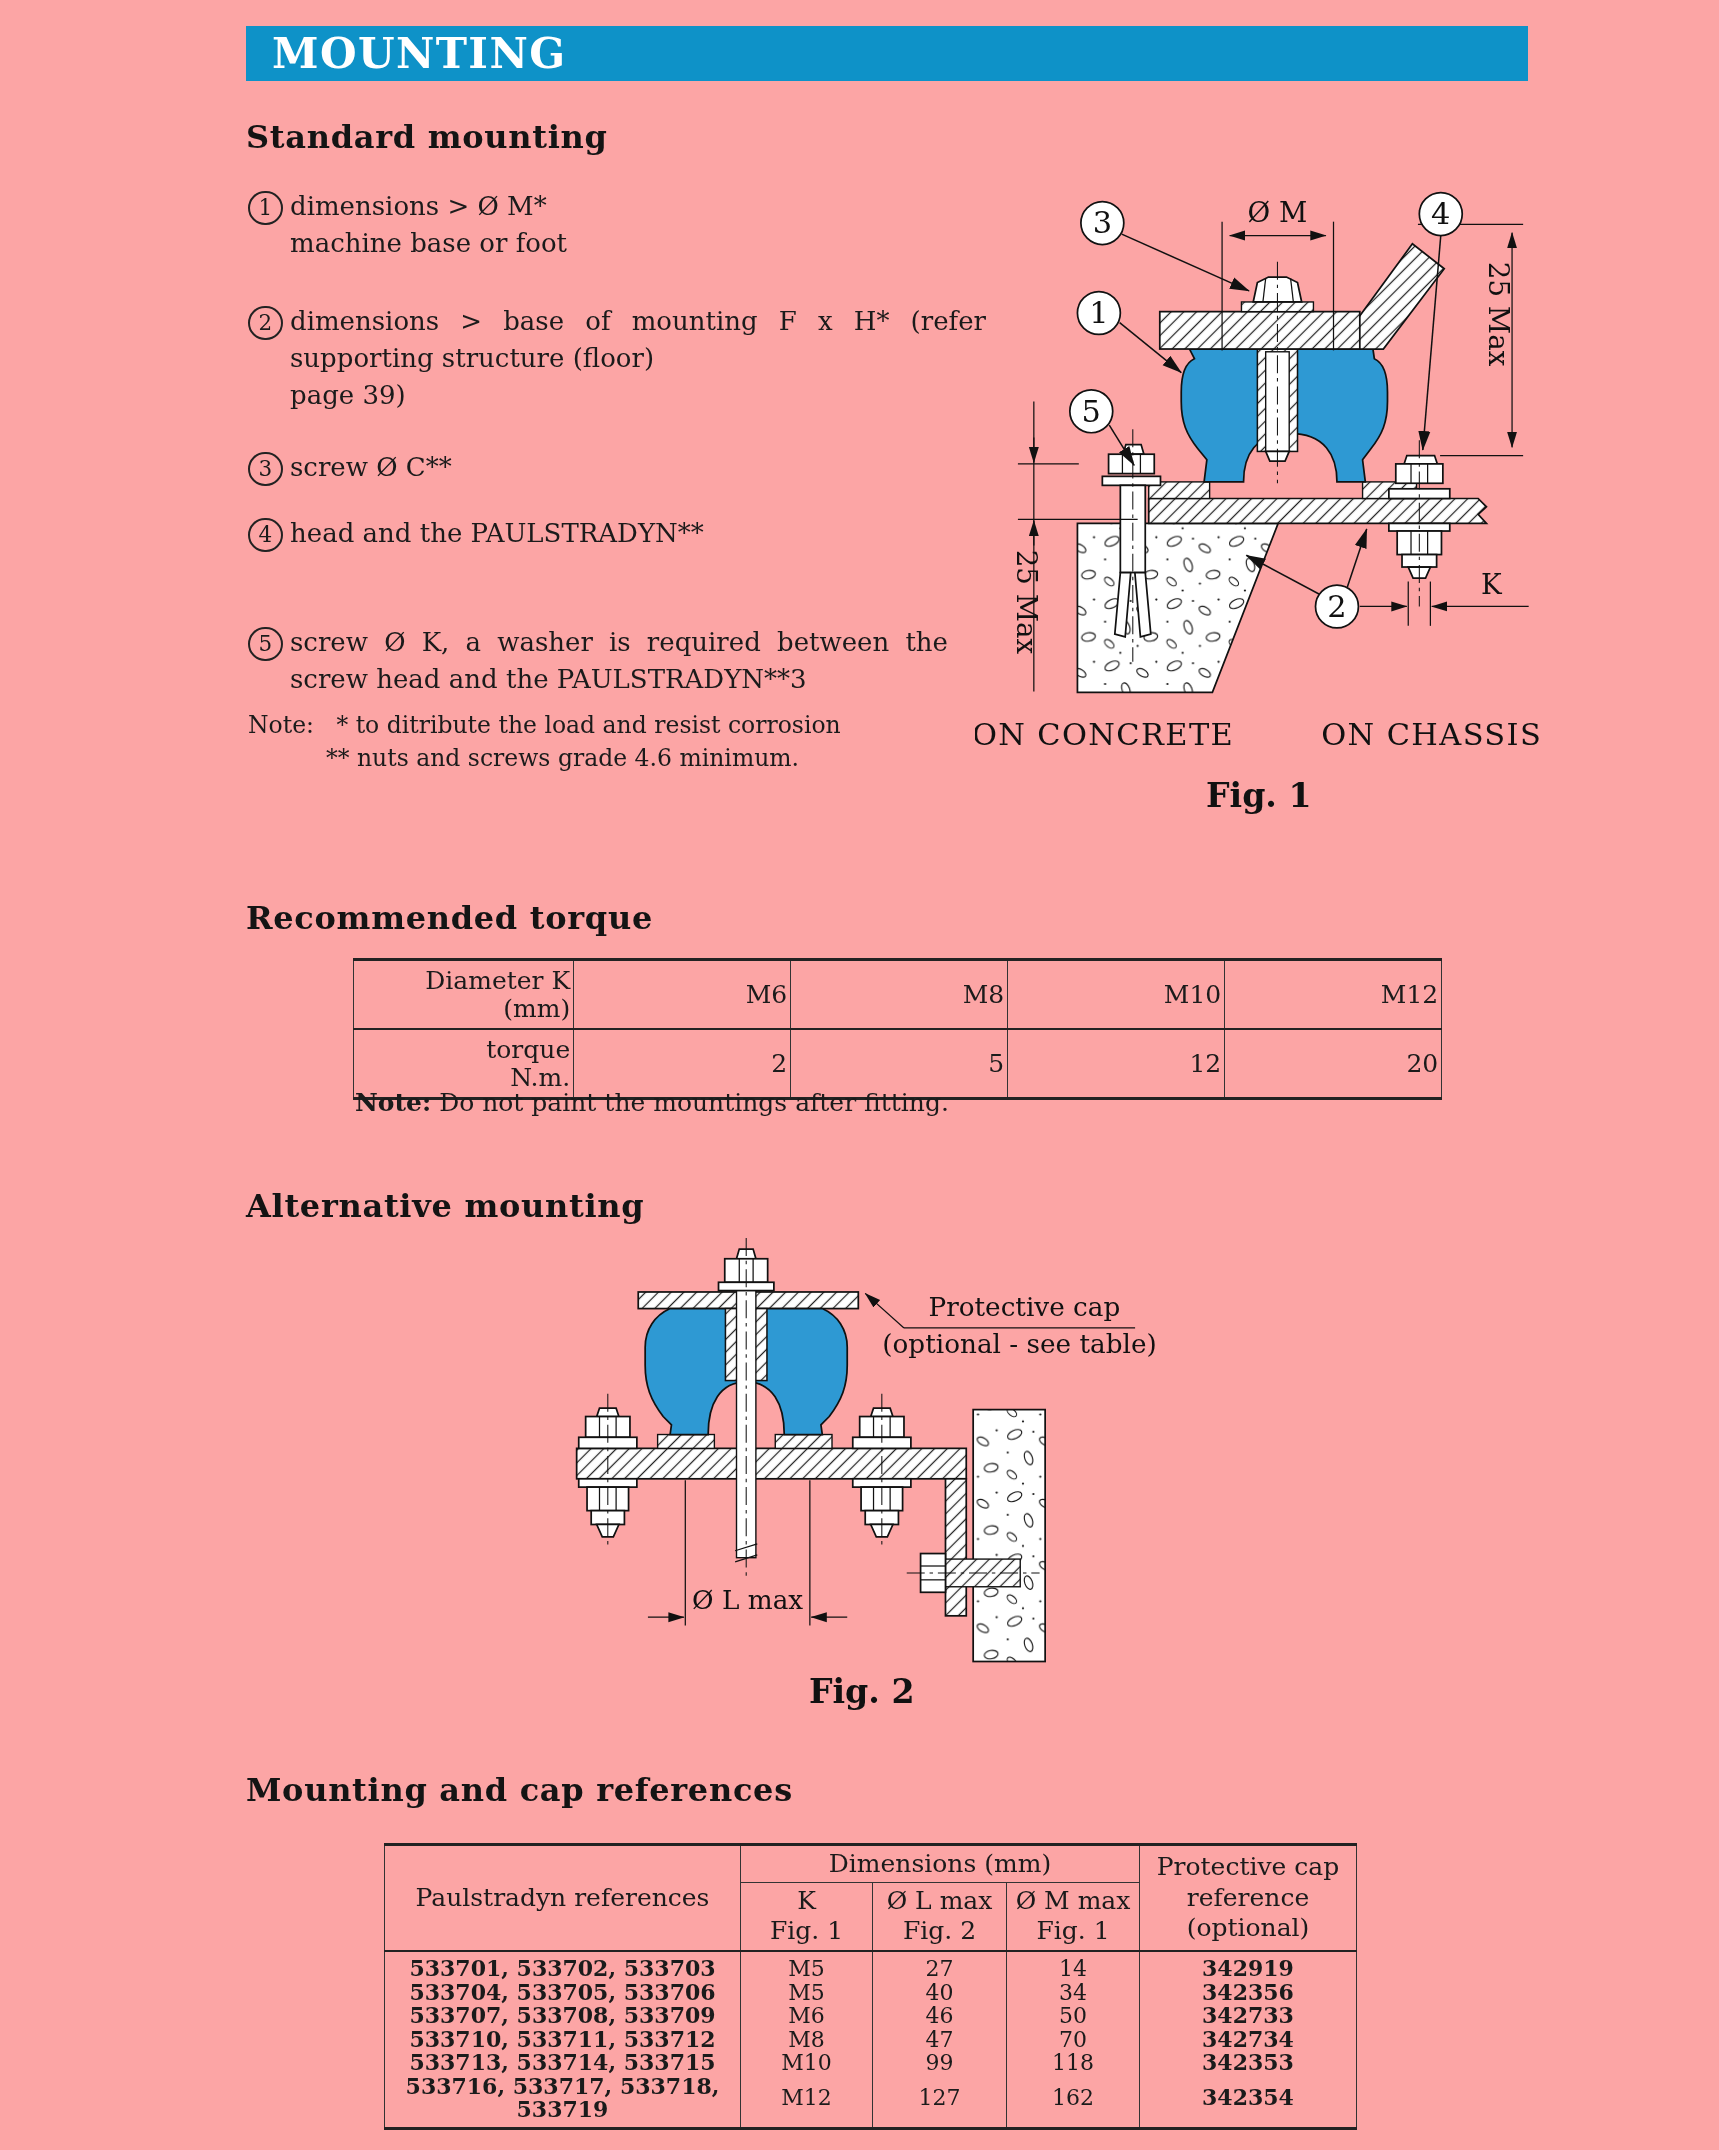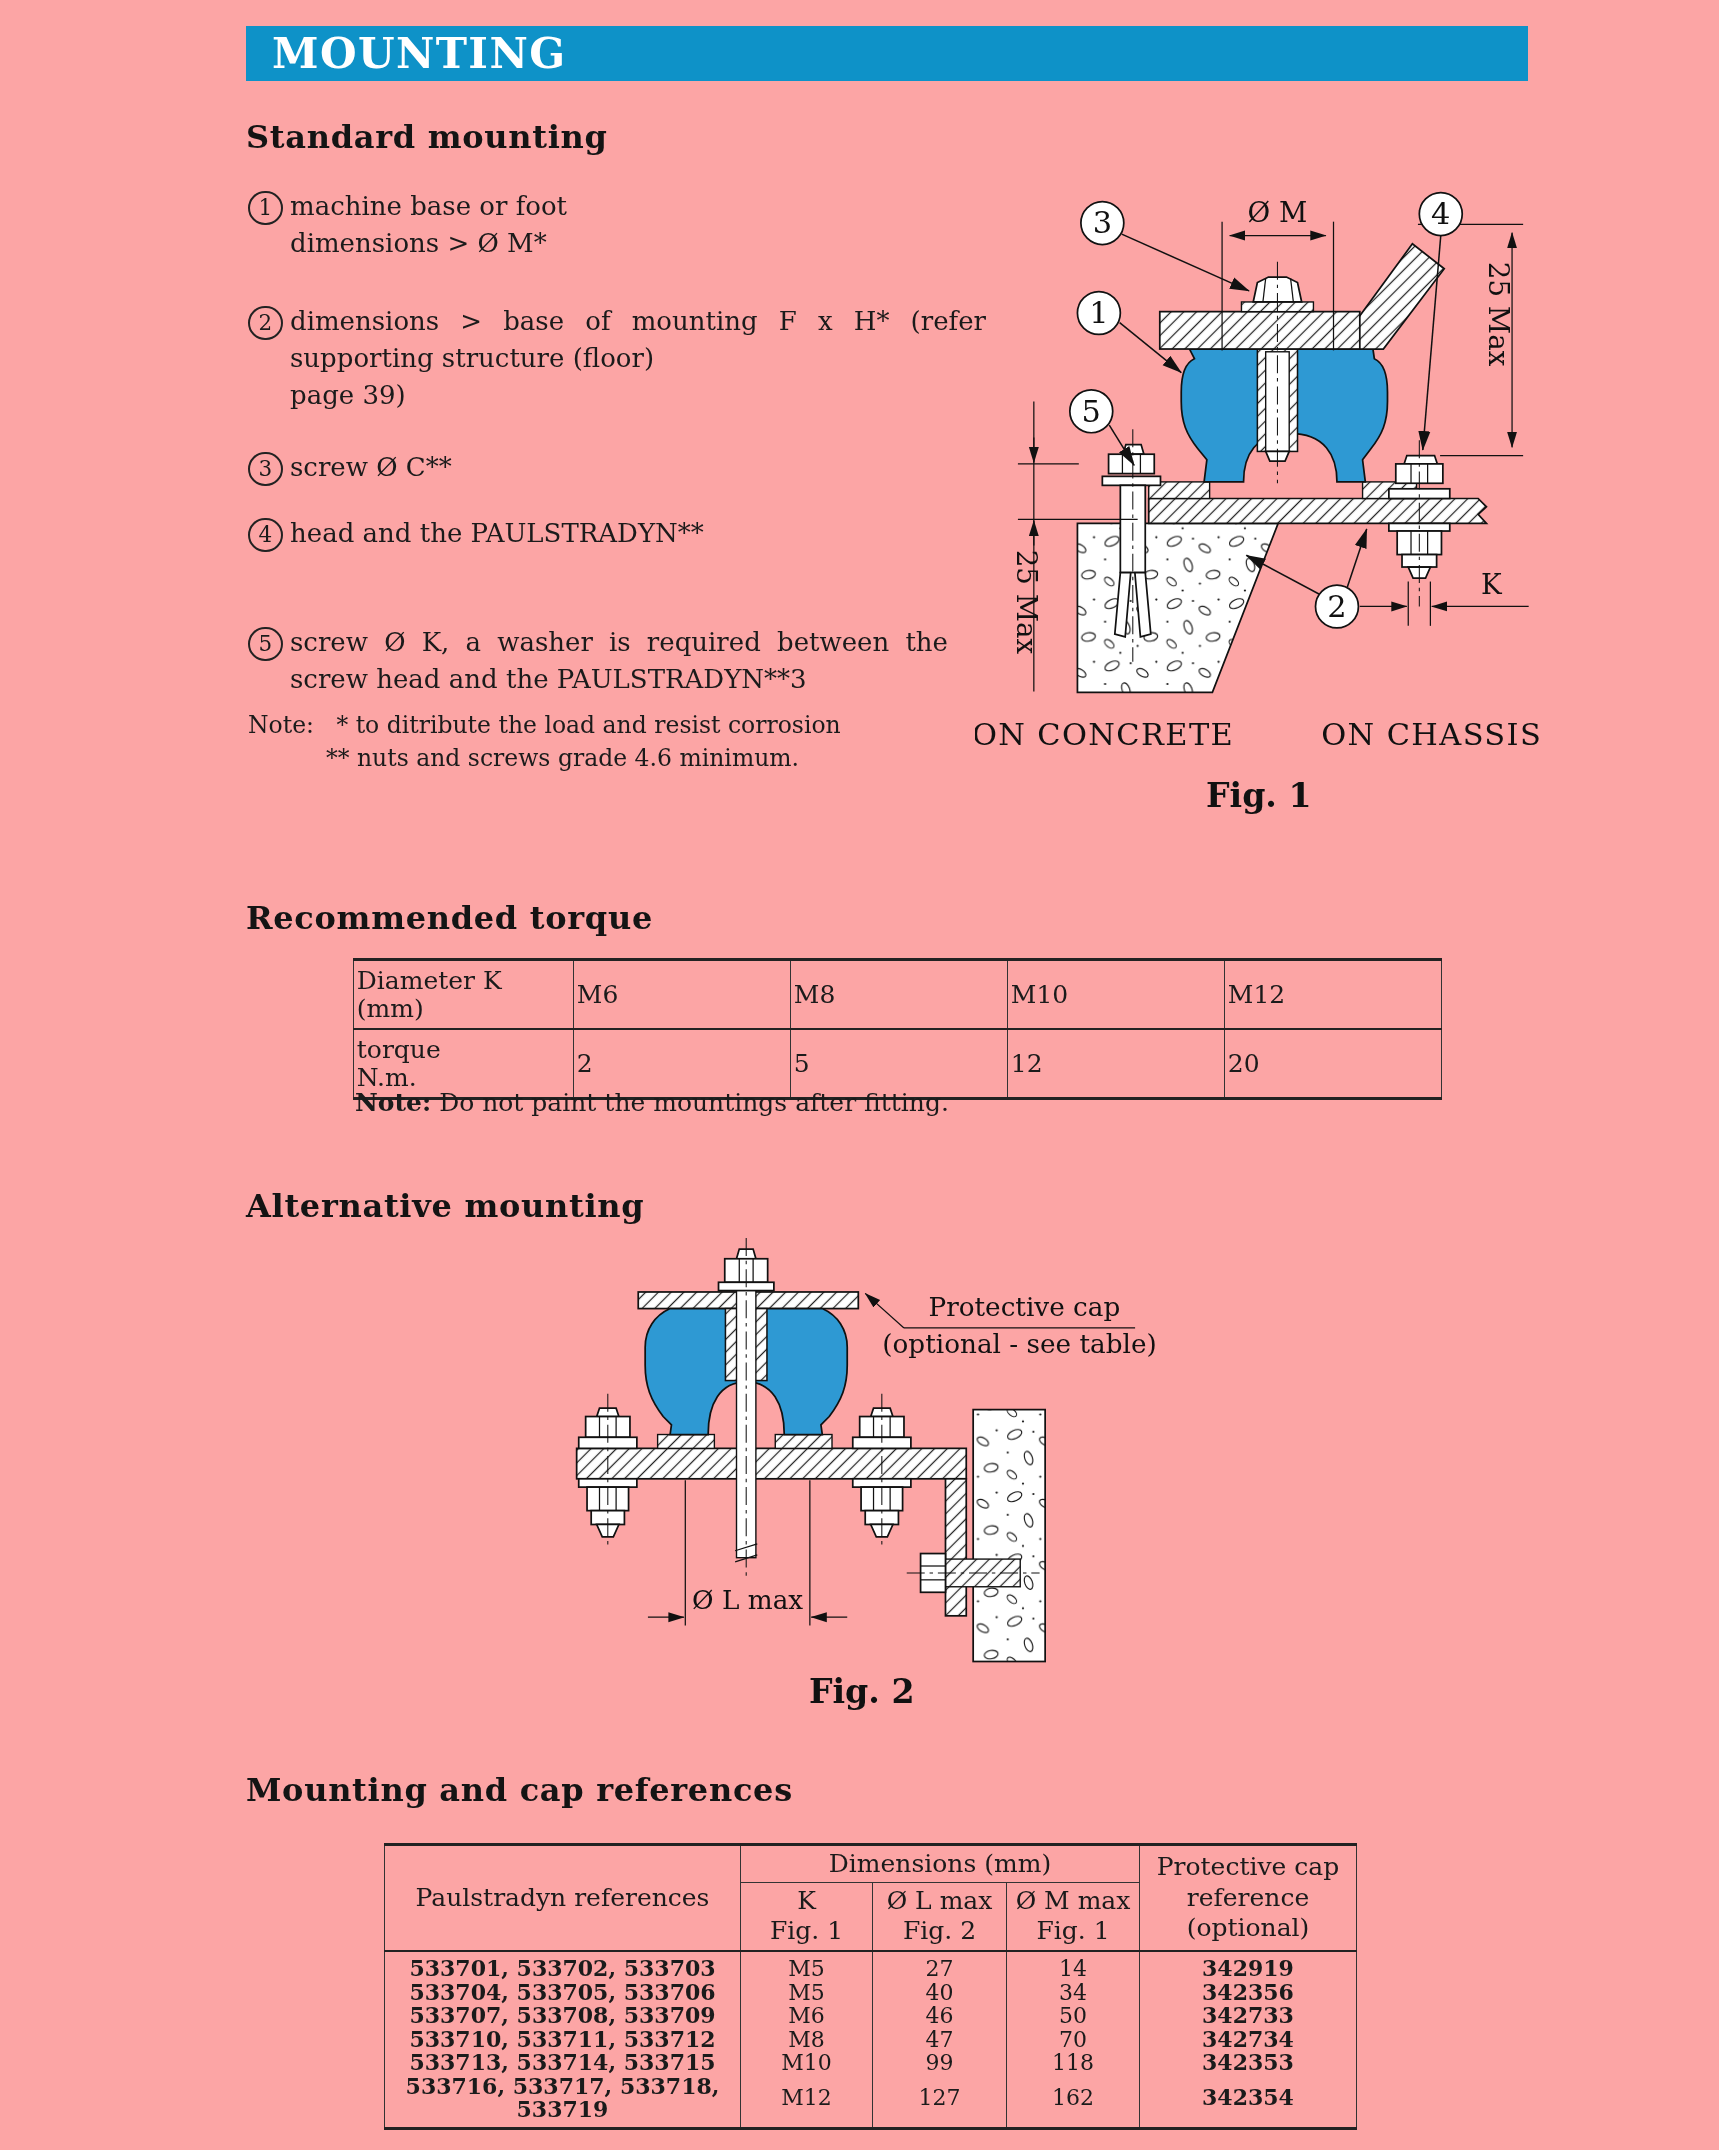--- a/index.html
+++ b/index.html
@@ -21,21 +21,21 @@
   .item .txt { margin-left:42px; font-size:26px; line-height:37px; text-align:justify; }
   .line.stretch { text-align-last: justify; }
 
   .notes { font-size:23.5px; line-height:33px; }
   .notes .lbl { font-weight:normal; }
   .notes .ind { margin-left:78px; }
 
   
   table { border-collapse:collapse; table-layout:fixed; }
   #torque-table { width:1087px; border-top:3.5px solid #222; border-bottom:3.5px solid #222; }
-  #torque-table td { border:1.5px solid #333; text-align:left; font-size:25px; line-height:28px; padding:5.5px 2.8px; }
+  #torque-table td { border:1.5px solid #333; text-align:right; font-size:25px; line-height:28px; padding:5.5px 2.8px; }
   #torque-table tr.hrow td { border-bottom:2.8px solid #222; }
   .tnote { font-size:25px; }
   .tnote b { font-weight:bold; }
 
   
   #refs-table { width:971px; border-top:3.5px solid #222; border-bottom:3.5px solid #222; }
   #refs-table th { border:1.5px solid #333; font-weight:normal; font-size:25px; line-height:30.5px; padding:2.8px 4.2px; text-align:center; }
   #refs-table thead tr:last-child th, #refs-table thead th[rowspan] { border-bottom:2.8px solid #222; }
   #refs-table td { border-left:1.5px solid #333; border-right:1.5px solid #333; text-align:center;
                    font-size:22px; line-height:23.5px; padding:0 2.8px; }
@@ -57,22 +57,22 @@
 
   <div class="abs" id="header-bar">
     <span class="title">MOUNTING</span>
   </div>
 
   <div class="abs h2" style="left:246px; top:118px;">Standard mounting</div>
 
   <div class="abs item" style="top:188px;">
     <span class="num">1</span>
     <div class="txt" style="width:443px;">
+      <div class="line">dimensions &gt; Ø M*</div>
       <div class="line">machine base or foot</div>
-      <div class="line">dimensions &gt; Ø M*</div>
     </div>
   </div>
 
   <div class="abs item" style="top:303px;">
     <span class="num">2</span>
     <div class="txt" style="width:696px;">
       <div class="line stretch">dimensions &gt; base of mounting F x H* (refer</div>
       <div class="line">supporting structure (floor)</div>
       <div class="line">page 39)</div>
     </div>

